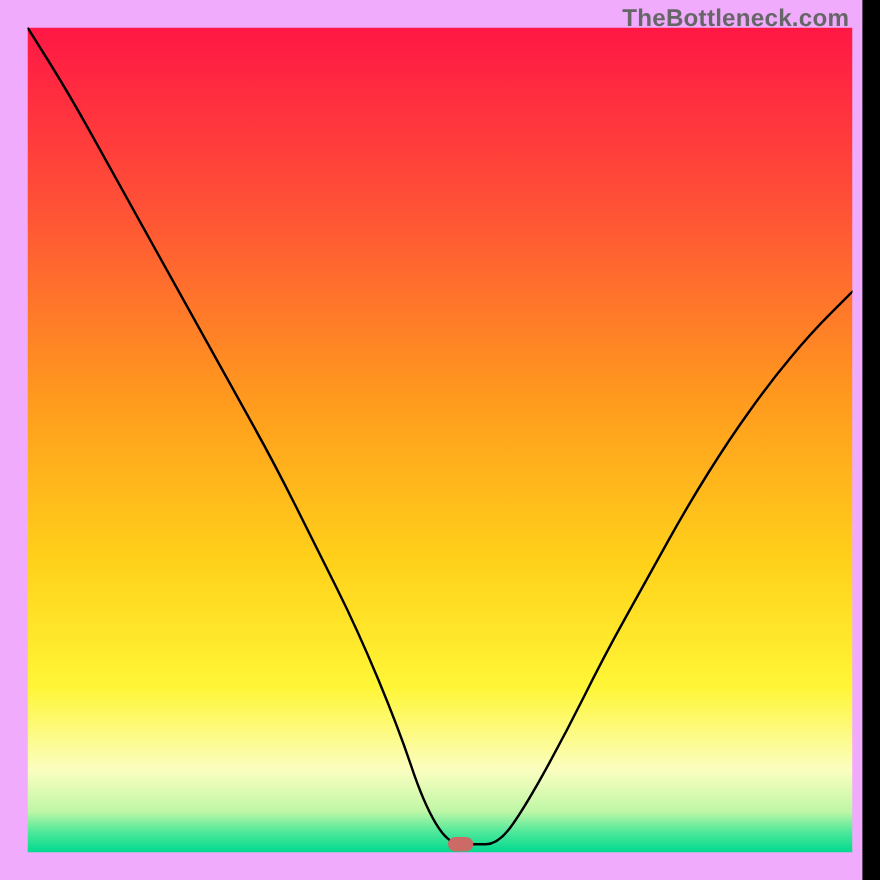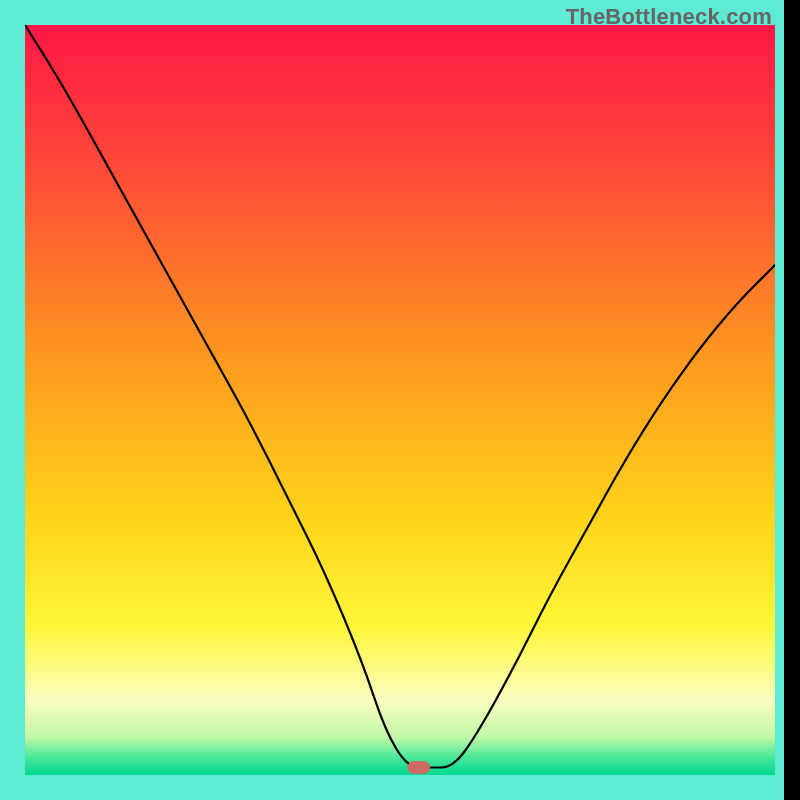--- a/index.html
+++ b/index.html
@@ -9,21 +9,21 @@
     height: 800px;
     background: #000;
     overflow: hidden;
   }
   .frame {
     position: absolute;
     left: 0;
     top: 0;
     width: 784px;
     height: 800px;
-    background: #5eead4;
+    background: #f0abfc;
     text-decoration: underline;
   }
   .watermark {
     position: absolute;
     top: 4px;
     right: 12px;
     font-family: Arial, Helvetica, sans-serif;
     font-size: 22px;
     font-weight: bold;
     color: #666666;

